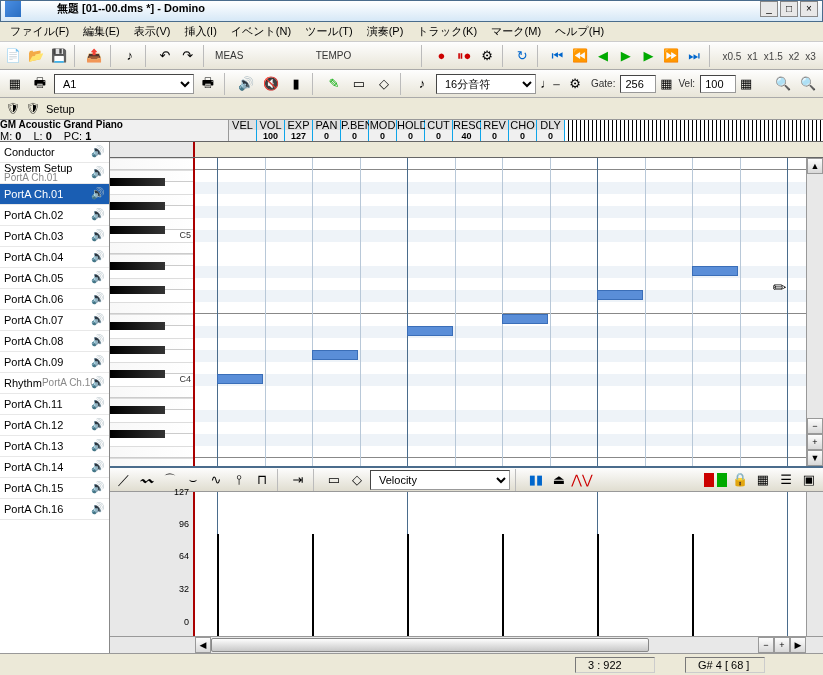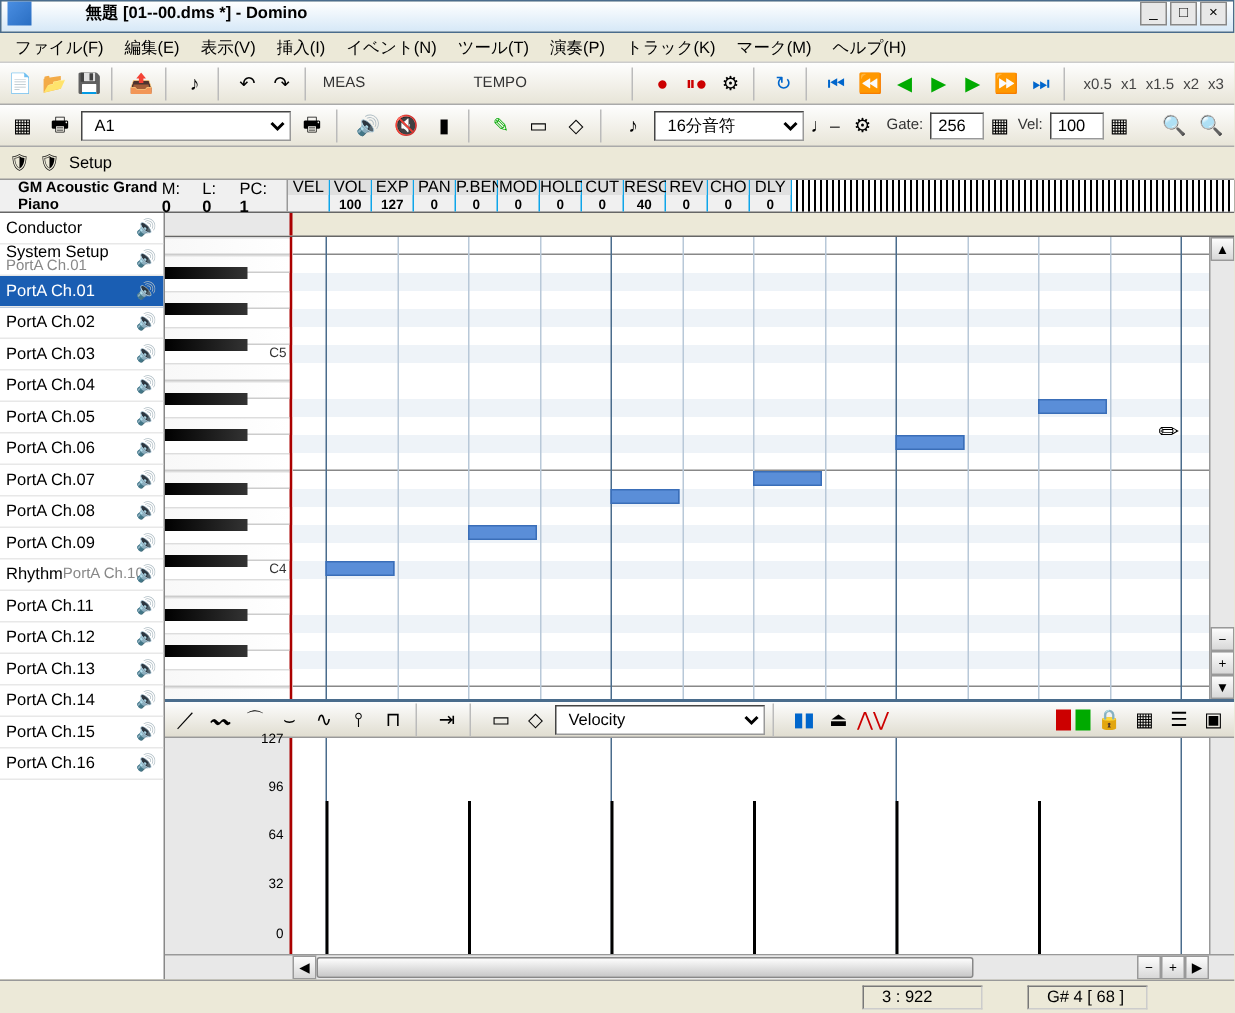--- a/index.html
+++ b/index.html
@@ -21,21 +21,21 @@
 .tool-val { font-family: monospace; font-size: 16px; font-weight: bold; letter-spacing: 1px; margin-top: 44px; }
 .tool-field { background: #fff; border: 1px inset #999; height: 18px; padding: 0 4px; font-size: 11px; }
 .tool-small { font-size: 10px; color: #444; cursor: pointer; padding: 0 3px; }
 select.tool-field { height: 20px; }
 
 .toolbar2 { height: 28px; background: linear-gradient(to bottom, #fefefe, #e8e5d8); border-bottom: 1px solid #aaa; display: flex; align-items: center; padding: 0 4px; gap: 3px; }
 
 .setup-bar { height: 22px; background: #ece9d8; border-bottom: 1px solid #999; display: flex; align-items: center; padding: 0 6px; gap: 6px; }
 
 .params-bar { height: 22px; background: #f0f0f0; border-bottom: 1px solid #666; display: flex; align-items: stretch; }
-.params-left { width: 192px; display: flex; flex-direction: row; justify-content: center; padding: 0 12px; border-right: 1px solid #999; }
+.params-left { width: 229px; display: flex; flex-direction: column; justify-content: center; padding: 0 0; border-right: 1px solid #999; }
 .params-title { font-weight: bold; font-size: 10px; }
 .params-ml { font-size: 9px; display: flex; gap: 12px; }
 .params-cols { display: flex; flex: 1; }
 .param-col { width: 28px; border-right: 1px solid #0ea5e9; text-align: center; font-size: 7px; display: flex; flex-direction: column; }
 .param-col-head { height: 10px; line-height: 10px; background: #e0e0e0; }
 .param-col-val { height: 12px; line-height: 12px; font-size: 9px; font-weight: bold; }
 .mini-kbd { flex: 1; background: repeating-linear-gradient(to right, #fff 0, #fff 3px, #000 3px, #000 4px); }
 
 .main-area { flex: 1; display: flex; overflow: hidden; }
 

